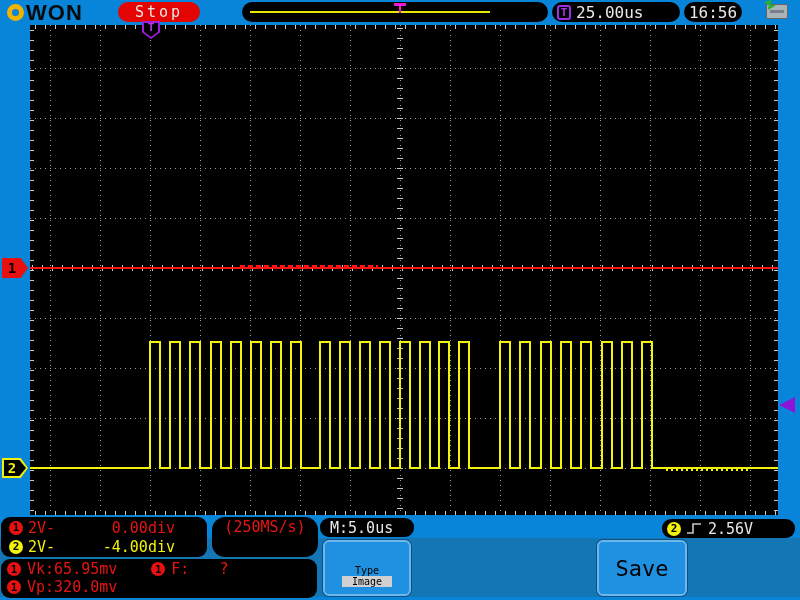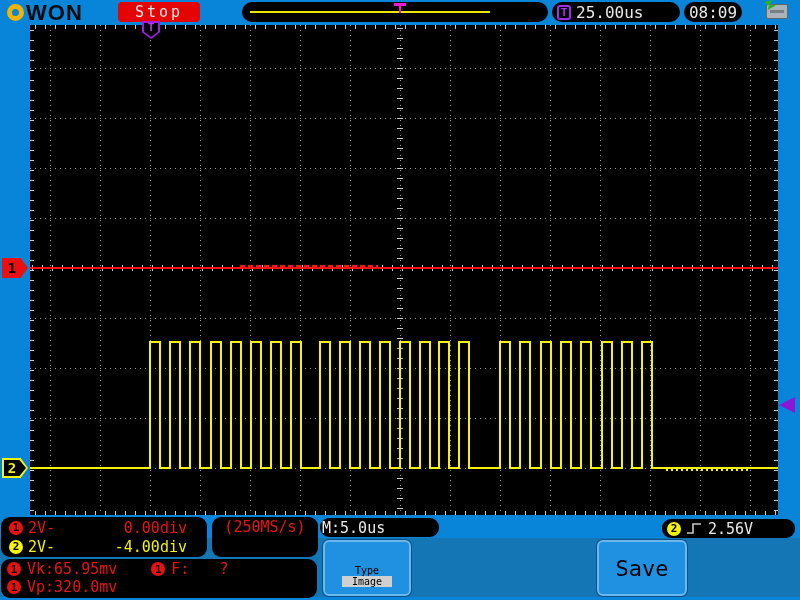--- a/index.html
+++ b/index.html
@@ -4,21 +4,21 @@
 <style>
   * { margin:0; padding:0; box-sizing:border-box; }
   body { background:#222; font-family:"DejaVu Sans Mono", monospace; }
   #screen { position:relative; width:800px; height:600px; background:#0884d8; overflow:hidden;text-decoration:underline; }
 
   
   .logo { position:absolute; left:7px; top:0; height:25px; display:flex; align-items:center; }
   .logo-ring { width:17px; height:17px; border:5px solid #f0b400; border-radius:50%; margin-right:2px; }
   .logo-text { font-family:"Liberation Sans", sans-serif; font-weight:bold; font-size:22px; color:#0a0a0a; letter-spacing:1px; }
   .stop-pill { position:absolute; left:118px; top:2px; width:82px; height:20px; background:#e40404;
-               border-radius:4px; color:#e8e8e8; font-size:15px; letter-spacing:3px;
+               border-radius:10px; color:#e8e8e8; font-size:15px; letter-spacing:3px;
                display:flex; align-items:center; justify-content:center; }
   .mem-pill { position:absolute; left:242px; top:2px; width:306px; height:20px; background:#000; border-radius:10px; }
   .mem-line { position:absolute; left:8px; right:58px; top:9px; height:2px; background:#e8e800; }
   .mem-trig-cap { position:absolute; left:152px; top:1px; width:12px; height:3px; background:#f318cf; }
   .mem-trig-stem { position:absolute; left:157px; top:4px; width:2px; height:7px; background:#f318cf; }
   .trigtime-pill { position:absolute; left:552px; top:2px; width:128px; height:20px; background:#000;
                    border-radius:10px; display:flex; align-items:center; color:#e8e8e8; font-size:16px; }
   .tbox { display:inline-flex; align-items:center; justify-content:center; width:14px; height:15px;
           border:2px solid #9b2fe8; border-radius:3px; color:#a935ee; font-size:11px; font-weight:bold;
           margin:0 5px 0 5px; }
@@ -48,27 +48,27 @@
   .trig-arrow { position:absolute; left:779px; top:397px; width:0; height:0;
                 border-top:8px solid transparent; border-bottom:8px solid transparent;
                 border-right:16px solid #8d15d6; z-index:5; }
 
   
   .menu-row { position:absolute; left:0; top:538px; width:800px; height:59px; background:#1576b6; }
   .pill { position:absolute; background:#000; border-radius:9px; font-size:15px; }
   .chinfo { left:1px; top:517px; width:206px; height:40px; padding:1px 8px; }
   .chinfo .row { display:flex; align-items:center; height:19px; gap:5px; }
   .red-t { color:#e81414; } .yel-t { color:#f2f20a; } .white-t { color:#e8e8e8; }
-  .offset { margin-left:auto; margin-right:12px; }
+  .offset { margin-left:auto; margin-right:24px; }
   .badge { display:inline-flex; width:14px; height:14px; border-radius:50%; align-items:center;
            justify-content:center; font-size:11px; font-weight:bold; color:#000; flex:none; }
   .badge-red { background:#e81010; } .badge-yellow { background:#f2f20a; }
-  .rate { left:212px; top:517px; width:106px; height:40px; padding-top:1px; text-align:center; }
+  .rate { left:212px; top:517px; width:106px; height:40px; padding-top:1px; text-align:center;border-radius:13px; }
   .rate div { height:19px; line-height:19px; }
-  .timebase { left:320px; top:518px; width:119px; height:19px; display:flex; align-items:center; padding-left:2px; }
+  .timebase { left:320px; top:518px; width:94px; height:19px; display:flex; align-items:center; padding-left:10px; }
   .trigpill { left:662px; top:519px; width:133px; height:19px; display:flex; align-items:center; gap:5px; padding-left:5px; }
   .meas { left:1px; top:559px; width:316px; height:39px; padding:1px 6px; }
   .meas .row { display:flex; align-items:center; height:18px; gap:6px; }
   .f-group { margin-left:28px; display:flex; align-items:center; gap:6px; }
   .f-q { margin-left:24px; }
   .softbtn { position:absolute; top:540px; height:56px; background:#2090e0; border:2px solid #6cb8ec;
              border-radius:6px; box-shadow:0 0 0 1px #0b5188; color:#000; font-size:10px;
              display:flex; flex-direction:column; align-items:center; justify-content:flex-end;
              padding:7px 0; cursor:pointer; }
   .typebtn { left:323px; width:88px; }
@@ -87,21 +87,21 @@
   <div class="stop-pill">Stop</div>
   <div class="mem-pill">
     <div class="mem-line"></div>
     <div class="mem-trig-cap"></div>
     <div class="mem-trig-stem"></div>
   </div>
   <div class="trigtime-pill">
     <span class="tbox">T</span>
     <span>25.00us</span>
   </div>
-  <div class="clock-pill">08:09</div>
+  <div class="clock-pill">16:56</div>
   <div class="usb-icon"></div>
   <div class="usb-arrow"></div>
 
   <div class="grid">
     <svg id="scope-svg" width="748" height="490" viewBox="0 0 748 490" shape-rendering="crispEdges">
         <line x1="20" y1="0" x2="20" y2="490" stroke="#9aa2a2" stroke-width="1" stroke-dasharray="1 4"></line>
         <line x1="70" y1="0" x2="70" y2="490" stroke="#9aa2a2" stroke-width="1" stroke-dasharray="1 4"></line>
         <line x1="120" y1="0" x2="120" y2="490" stroke="#9aa2a2" stroke-width="1" stroke-dasharray="1 4"></line>
         <line x1="170" y1="0" x2="170" y2="490" stroke="#9aa2a2" stroke-width="1" stroke-dasharray="1 4"></line>
         <line x1="220" y1="0" x2="220" y2="490" stroke="#9aa2a2" stroke-width="1" stroke-dasharray="1 4"></line>

